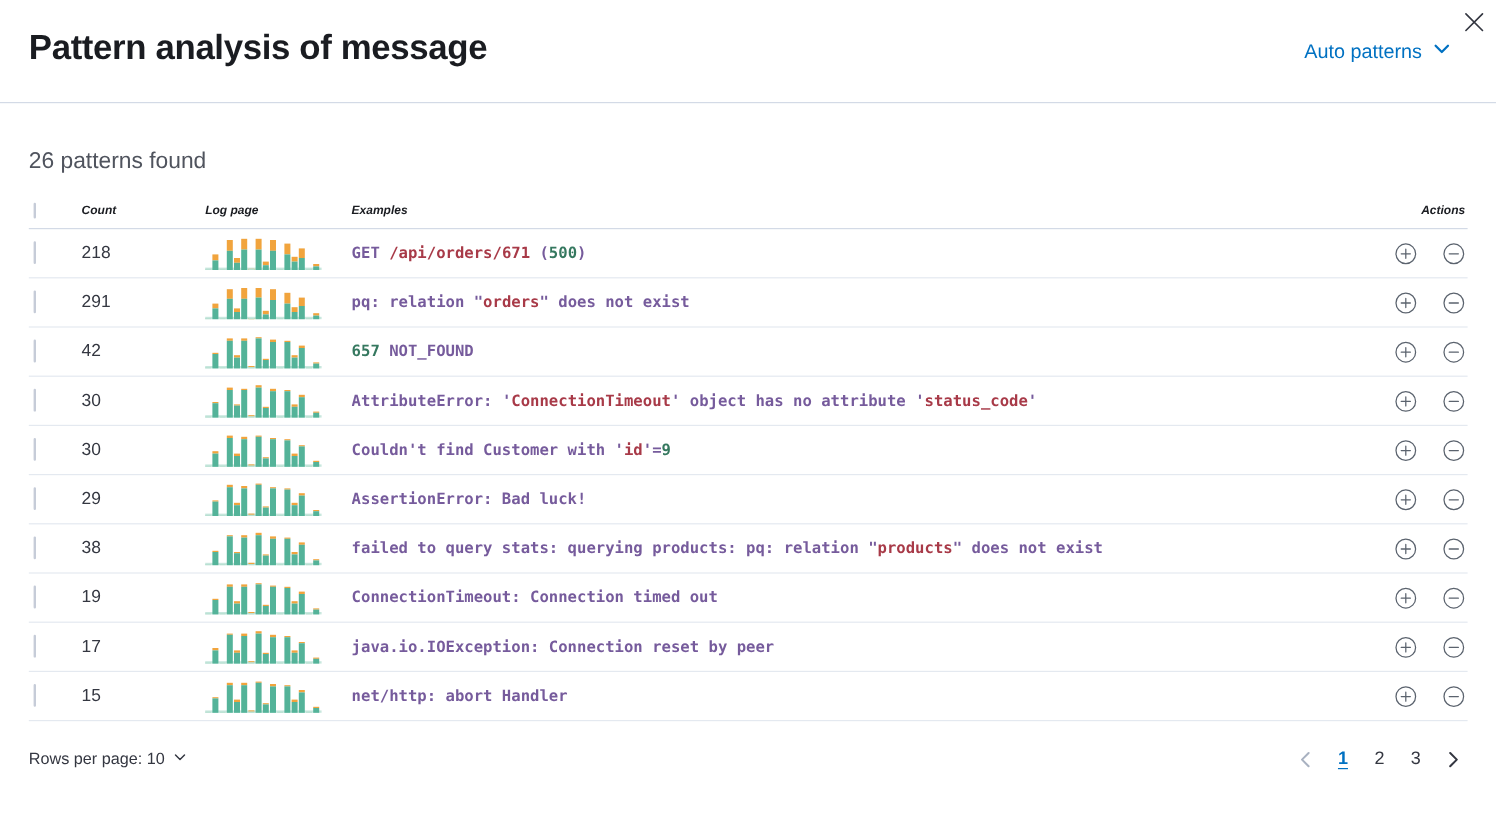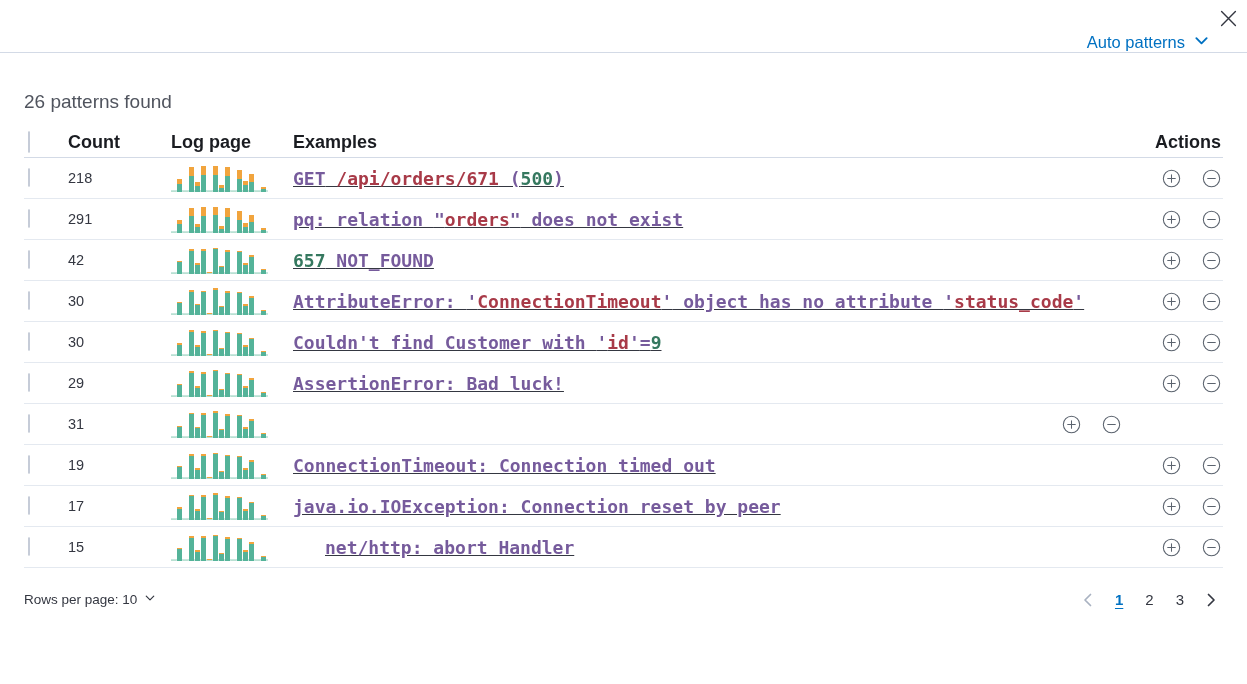--- a/index.html
+++ b/index.html
@@ -66,23 +66,24 @@
   .summary { font-size: 19px; color: #50545e; margin-bottom: 15px; }
 
   .grid-header, .grid-row {
     display: grid;
     grid-template-columns: 44px 103px 122px 1fr 100px;
     align-items: center;
   }
   .grid-header {
     height: 30px;
     border-bottom: 1px solid #d3dae6;
-    font-size: 18px;
+    font-size: 10px;
     font-weight: 700;
     color: #1a1c21;
+    font-style: italic;
   }
   .grid-header .col-actions { text-align: right; padding-right: 2px; }
   .grid-row {
     height: 41px;
     border-bottom: 1px solid #e4e9f0;
   }
   .checkbox {
     width: 18px;
     height: 18px;
     border: 1px solid #c6ccd8;
@@ -107,25 +108,24 @@
     left: 0; right: 0; bottom: 0;
     height: 2px;
     background: rgba(84,179,153,0.32);
   }
   .bar { width: 5px; display: flex; flex-direction: column; justify-content: flex-end; position: relative; z-index: 1; }
   .seg-o { width: 100%; }
   .seg-t { width: 100%; }
 
   .example-cell {
     font-family: "DejaVu Sans Mono", monospace;
-    font-size: 18px;
+    font-size: 13px;
     font-weight: 700;
     white-space: nowrap;
     overflow: hidden;
-    text-decoration: underline;
   }
 
   .actions-cell {
     display: flex;
     justify-content: flex-end;
     align-items: center;
     gap: 21px;
     padding-right: 2px;
   }
   .action-btn { background: none; border: none; padding: 0; line-height: 0; cursor: pointer; }
@@ -165,20 +165,21 @@
   }
   .pag-chevron { background: none; border: none; padding: 2px 4px; line-height: 0; cursor: pointer; }
 </style>
 </head>
 <body>
 
 <div class="flyout">
 
   <div class="flyout-header">
     <div class="title-row">
+      <h1 class="page-title">Pattern analysis of message</h1>
     </div>
     <button class="sampling-btn" style="color:#0071c2;">
       <span>Auto patterns</span>
       <span>
         <svg width="15" height="15" viewBox="0 0 16 16" fill="none">
             <path d="M2.5 5.5 L8 11 L13.5 5.5" stroke="#0071c2" stroke-width="2" stroke-linecap="round" stroke-linejoin="round"></path>
           </svg>
       </span>
     </button>
     <button class="close-btn">
@@ -725,21 +726,21 @@
                   <circle cx="10" cy="10" r="8.6" stroke="#5b636e" stroke-width="1.1"></circle>
                   <path d="M6 10 H14" stroke="#5b636e" stroke-width="1.1" stroke-linecap="round"></path>
                 </svg>
         </span>
       </button>
     </div>
   </div>
 
   <div class="grid-row">
     <div><span class="checkbox"></span></div>
-    <div class="count-cell">31</div>
+    <div class="count-cell">38</div>
     <div>
             <div class="spark">
               <div class="bar">
                 <div class="seg-t" style="height: 0.6px; background: rgb(185, 224, 210);"></div>
               </div>
               <div class="bar">
                 <div class="seg-o" style="height: 1.1px; background: rgb(241, 164, 61);"></div>
                 <div class="seg-t" style="height: 11.2px; background: rgb(84, 179, 153);"></div>
               </div>
               <div class="bar">
@@ -790,20 +791,21 @@
               </div>
               <div class="bar">
                 <div class="seg-t" style="height: 0.6px; background: rgb(185, 224, 210);"></div>
               </div>
               <div class="bar">
                 <div class="seg-o" style="height: 0.6px; background: rgb(241, 164, 61);"></div>
                 <div class="seg-t" style="height: 4.5px; background: rgb(84, 179, 153);"></div>
               </div>
             </div>
           </div>
+    <div class="example-cell"><span style="color: rgb(118, 91, 156);">failed to query stats: querying products: pq: relation </span><span style="color: rgb(118, 91, 156);">"</span><span style="color: rgb(168, 58, 72);">products</span><span style="color: rgb(118, 91, 156);">"</span><span style="color: rgb(118, 91, 156);"> does not exist</span></div>
     <div class="actions-cell">
       <button class="action-btn">
         <span>
           <svg width="19" height="19" viewBox="0 0 20 20" fill="none">
                   <circle cx="10" cy="10" r="8.6" stroke="#5b636e" stroke-width="1.1"></circle>
                   <path d="M10 6 V14 M6 10 H14" stroke="#5b636e" stroke-width="1.1" stroke-linecap="round"></path>
                 </svg>
         </span>
       </button>
       <button class="action-btn">
@@ -1053,21 +1055,21 @@
               </div>
               <div class="bar">
                 <div class="seg-t" style="height: 0.6px; background: rgb(185, 224, 210);"></div>
               </div>
               <div class="bar">
                 <div class="seg-o" style="height: 0.6px; background: rgb(241, 164, 61);"></div>
                 <div class="seg-t" style="height: 4.5px; background: rgb(84, 179, 153);"></div>
               </div>
             </div>
           </div>
-    <div class="example-cell"><span style="color: rgb(118, 91, 156); margin-left: 32px;">net/http: abort Handler</span></div>
+    <div class="example-cell"><span style="color: rgb(118, 91, 156);">net/http: abort Handler</span></div>
     <div class="actions-cell">
       <button class="action-btn">
         <span>
           <svg width="19" height="19" viewBox="0 0 20 20" fill="none">
                   <circle cx="10" cy="10" r="8.6" stroke="#5b636e" stroke-width="1.1"></circle>
                   <path d="M10 6 V14 M6 10 H14" stroke="#5b636e" stroke-width="1.1" stroke-linecap="round"></path>
                 </svg>
         </span>
       </button>
       <button class="action-btn">

